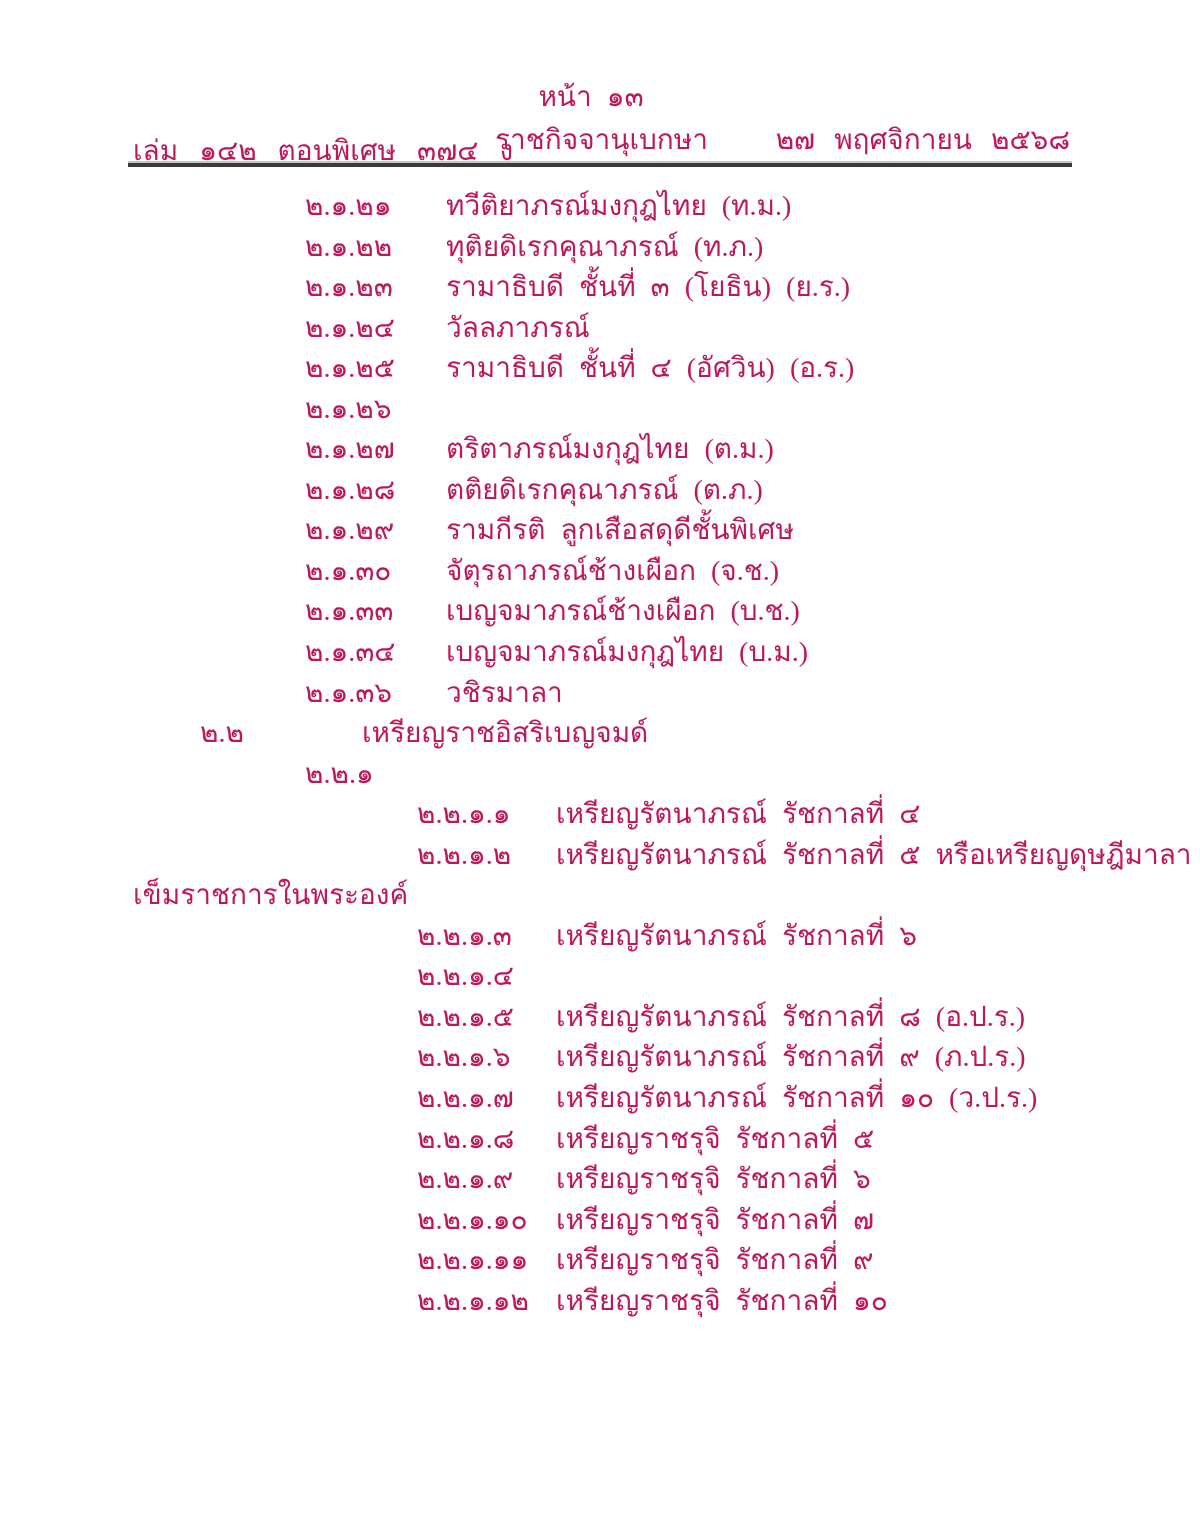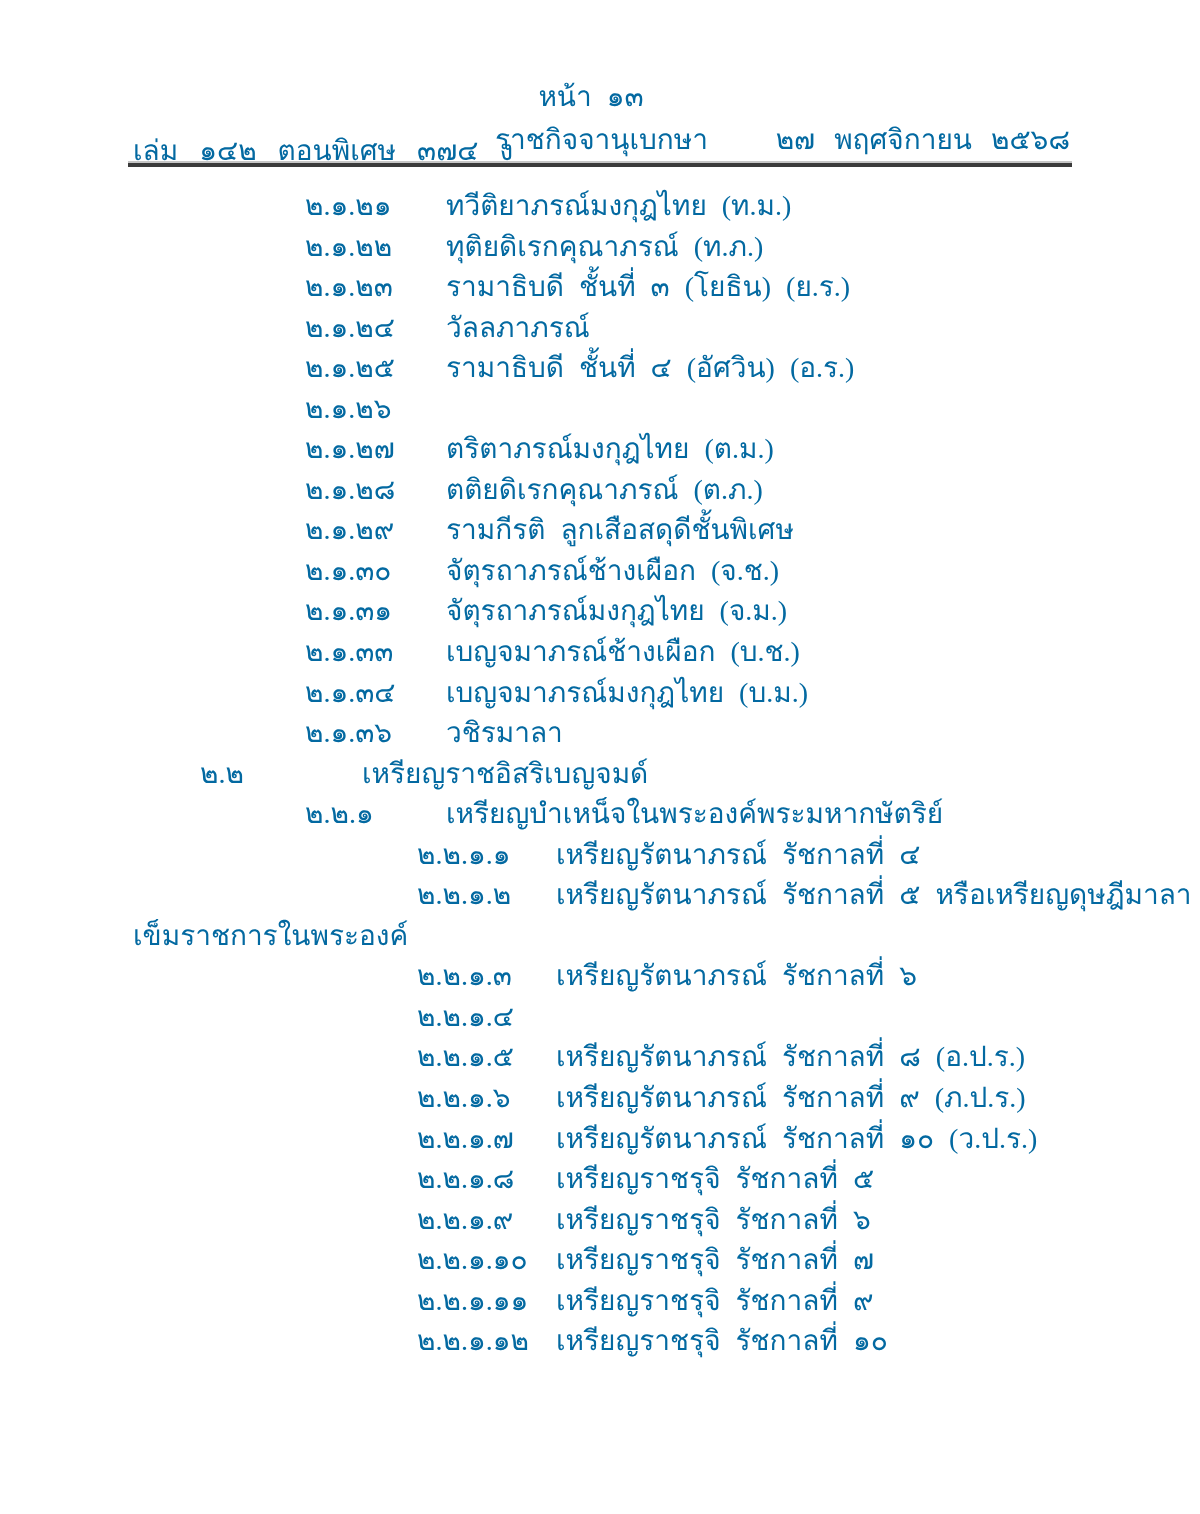--- a/index.html
+++ b/index.html
@@ -6,21 +6,21 @@
     margin: 0;
     padding: 0;
     background: #ffffff;
   }
   .page {
     position: relative;
     width: 1200px;
     height: 1514px;
     background: #ffffff;
     font-family: "Liberation Serif", "DejaVu Serif", serif;
-    color: #0369a1;
+    color: #be185d;
     overflow: hidden;
     text-decoration: underline;
   }
   .page-number {
     position: absolute;
     top: 78px;
     left: 0;
     right: 18px;
     height: 38px;
     line-height: 38px;
@@ -151,42 +151,37 @@
       </div>
       <div class="row l3">
         <span class="num">๒.๑.๒๙</span>
         <span class="txt">รามกีรติ ลูกเสือสดุดีชั้นพิเศษ</span>
       </div>
       <div class="row l3">
         <span class="num">๒.๑.๓๐</span>
         <span class="txt">จัตุรถาภรณ์ช้างเผือก (จ.ช.)</span>
       </div>
       <div class="row l3">
-        <span class="num">๒.๑.๓๑</span>
-        <span class="txt">จัตุรถาภรณ์มงกุฎไทย (จ.ม.)</span>
-      </div>
-      <div class="row l3">
         <span class="num">๒.๑.๓๓</span>
         <span class="txt">เบญจมาภรณ์ช้างเผือก (บ.ช.)</span>
       </div>
       <div class="row l3">
         <span class="num">๒.๑.๓๔</span>
         <span class="txt">เบญจมาภรณ์มงกุฎไทย (บ.ม.)</span>
       </div>
       <div class="row l3">
         <span class="num">๒.๑.๓๖</span>
         <span class="txt">วชิรมาลา</span>
       </div>
       <div class="row l2">
         <span class="num">๒.๒</span>
         <span class="txt">เหรียญราชอิสริเบญจมด์</span>
       </div>
       <div class="row l3">
         <span class="num">๒.๒.๑</span>
-        <span class="txt">เหรียญบำเหน็จในพระองค์พระมหากษัตริย์</span>
       </div>
       <div class="row l4">
         <span class="num">๒.๒.๑.๑</span>
         <span class="txt">เหรียญรัตนาภรณ์ รัชกาลที่ ๔</span>
       </div>
       <div class="row l4">
         <span class="num">๒.๒.๑.๒</span>
         <span class="txt">เหรียญรัตนาภรณ์ รัชกาลที่ ๕ หรือเหรียญดุษฎีมาลา</span>
       </div>
       <div class="row cont">

